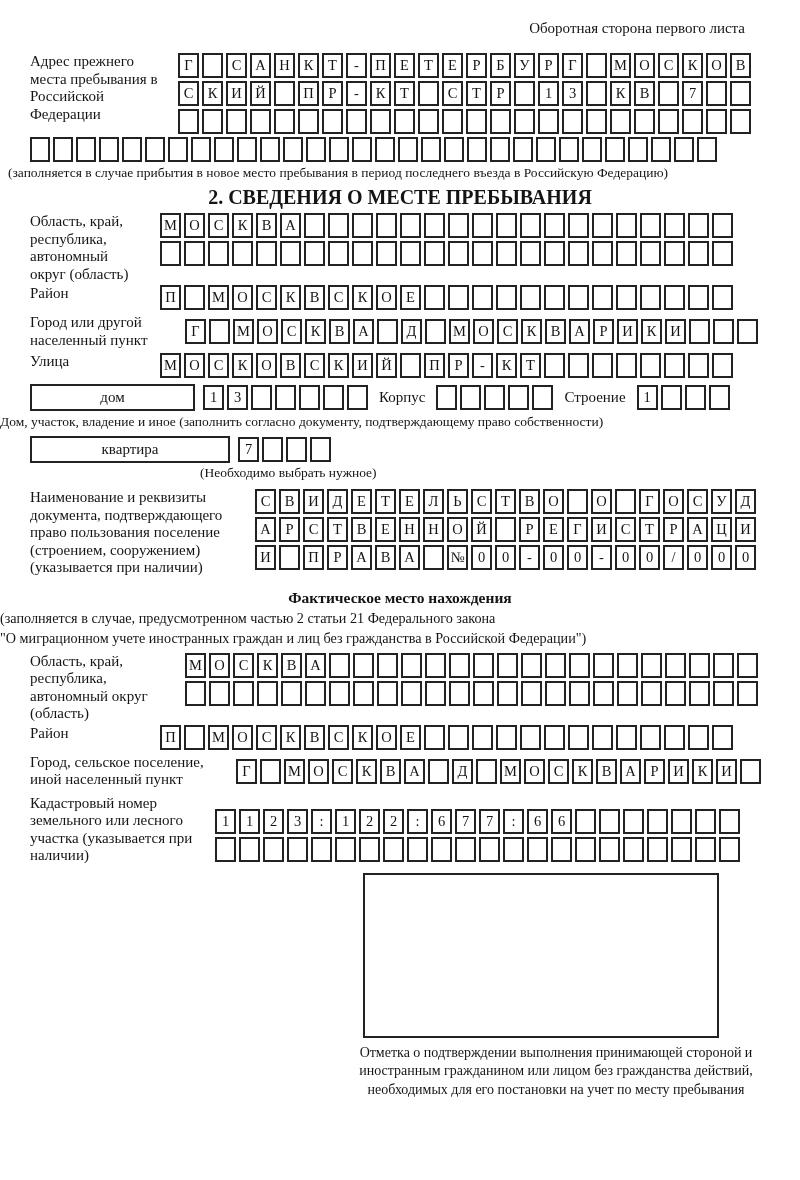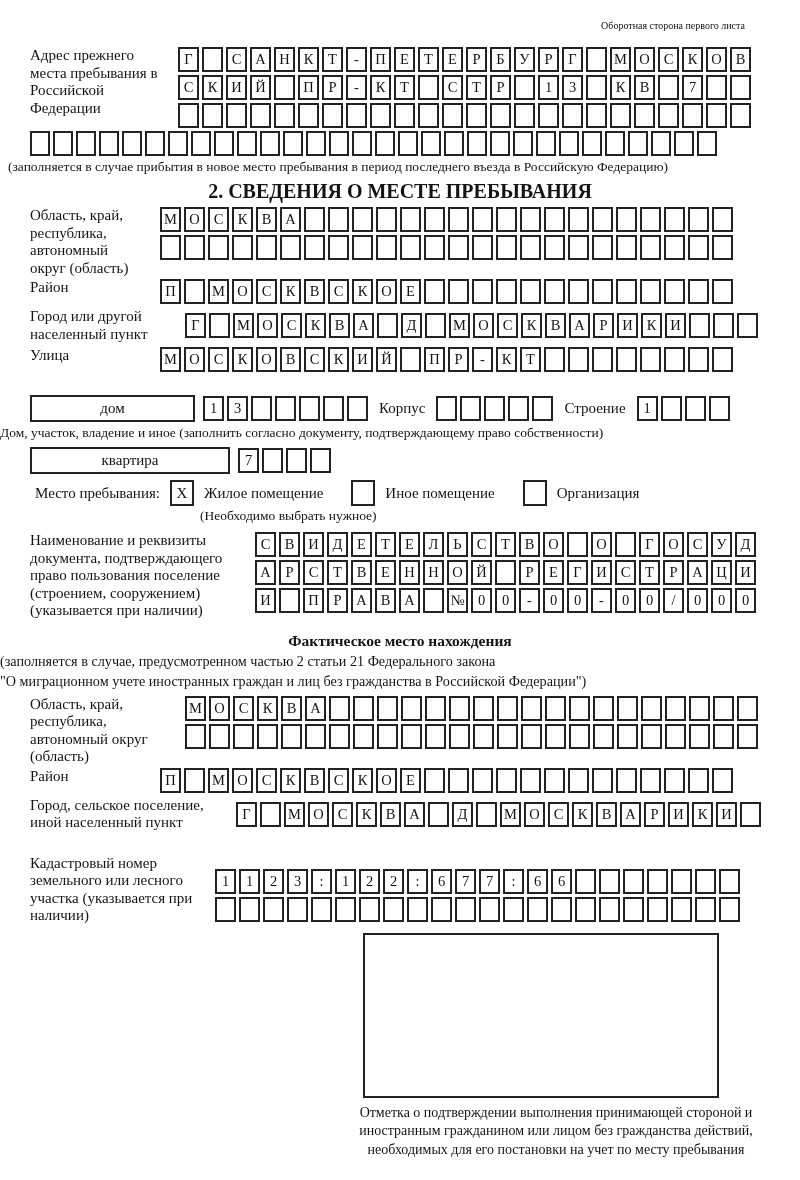--- a/index.html
+++ b/index.html
@@ -2,21 +2,21 @@
 <html><head>
 <meta charset="utf-8">
 <style>
   html,body { margin:0; padding:0; background:#fff; }
   .page {
     width:800px; height:1180px; box-sizing:border-box; overflow:hidden;
     background:#ffffff; color:#141414;
     font-family:"Liberation Serif", serif;
     position:relative;
   }
-  .back-note { text-align:right; padding:20px 55px 0 0; font-size:10px; }
+  .back-note { text-align:right; padding:20px 55px 0 0; font-size:15px; }
 
   .row { display:flex; align-items:flex-start; padding-left:30px; }
   .row.vcenter { align-items:center; }
   .lbl { font-size:15px; line-height:17.5px; flex:none; box-sizing:border-box; padding-right:16px; }
   .w148{width:148px}.w130{width:130px}.w155{width:155px}.w206{width:206px}.w185{width:185px}.w225{width:225px}
 
   .cellrow { display:flex; gap:3px; flex:none; }
   .cellcol { display:flex; flex-direction:column; gap:3px; }
   .cell {
     box-sizing:border-box; width:21px; height:25px; flex:none;
@@ -45,21 +45,21 @@
   .chk {
     box-sizing:border-box; width:24px; height:26px; border:2px solid #222; flex:none;
     display:flex; align-items:center; justify-content:center; font-size:15px; margin:0 10px;
   }
   .opt { margin-right:18px; }
   .hint { font-size:13.5px; margin-left:200px; margin-top:2px; }
 
   .stamp-box { width:356px; height:165px; border:2px solid #222; box-sizing:border-box; margin:8px 0 0 363px; }
   .stamp-caption { width:460px; margin:6px 0 0 326px; text-align:center; font-size:14px; line-height:18.5px; }
 
-  .mt2{margin-top:2px}.mt3{margin-top:3px}.mt4{margin-top:4px}.mt5{margin-top:23px}
+  .mt2{margin-top:2px}.mt3{margin-top:3px}.mt4{margin-top:4px}.mt5{margin-top:6px}
   .mt6{margin-top:6px}.mt8{margin-top:8px}.mt16{margin-top:16px}
   .offset14{margin-top:14px}
 </style>
 </head>
 <body>
 
 <div class="page">
 
   <div class="back-note">Оборотная сторона первого листа</div>
 
@@ -362,35 +362,20 @@
   <div class="dom-row mt6">
     <div class="wbox w200">квартира</div>
     <div class="cellrow">
         <span class="cell">7</span>
         <span class="cell"></span>
         <span class="cell"></span>
         <span class="cell"></span>
       </div>
   </div>
 
-  <div class="mesto-row mt6">
-    <span>Место пребывания:</span>
-    <span class="chk">
-        <span>X</span>
-      </span>
-    <span class="opt">Жилое помещение</span>
-    <span class="chk">
-        <span></span>
-      </span>
-    <span class="opt">Иное помещение</span>
-    <span class="chk">
-        <span></span>
-      </span>
-    <span class="opt">Организация</span>
-  </div>
   <div class="hint">(Необходимо выбрать нужное)</div>
 
   <div class="row mt8">
     <div class="lbl w225">Наименование и реквизиты документа, подтверждающего право пользования поселение (строением, сооружением) (указывается при наличии)</div>
     <div class="cellcol">
       <div class="cellrow">
           <span class="cell">С</span>
           <span class="cell">В</span>
           <span class="cell">И</span>
           <span class="cell">Д</span>

